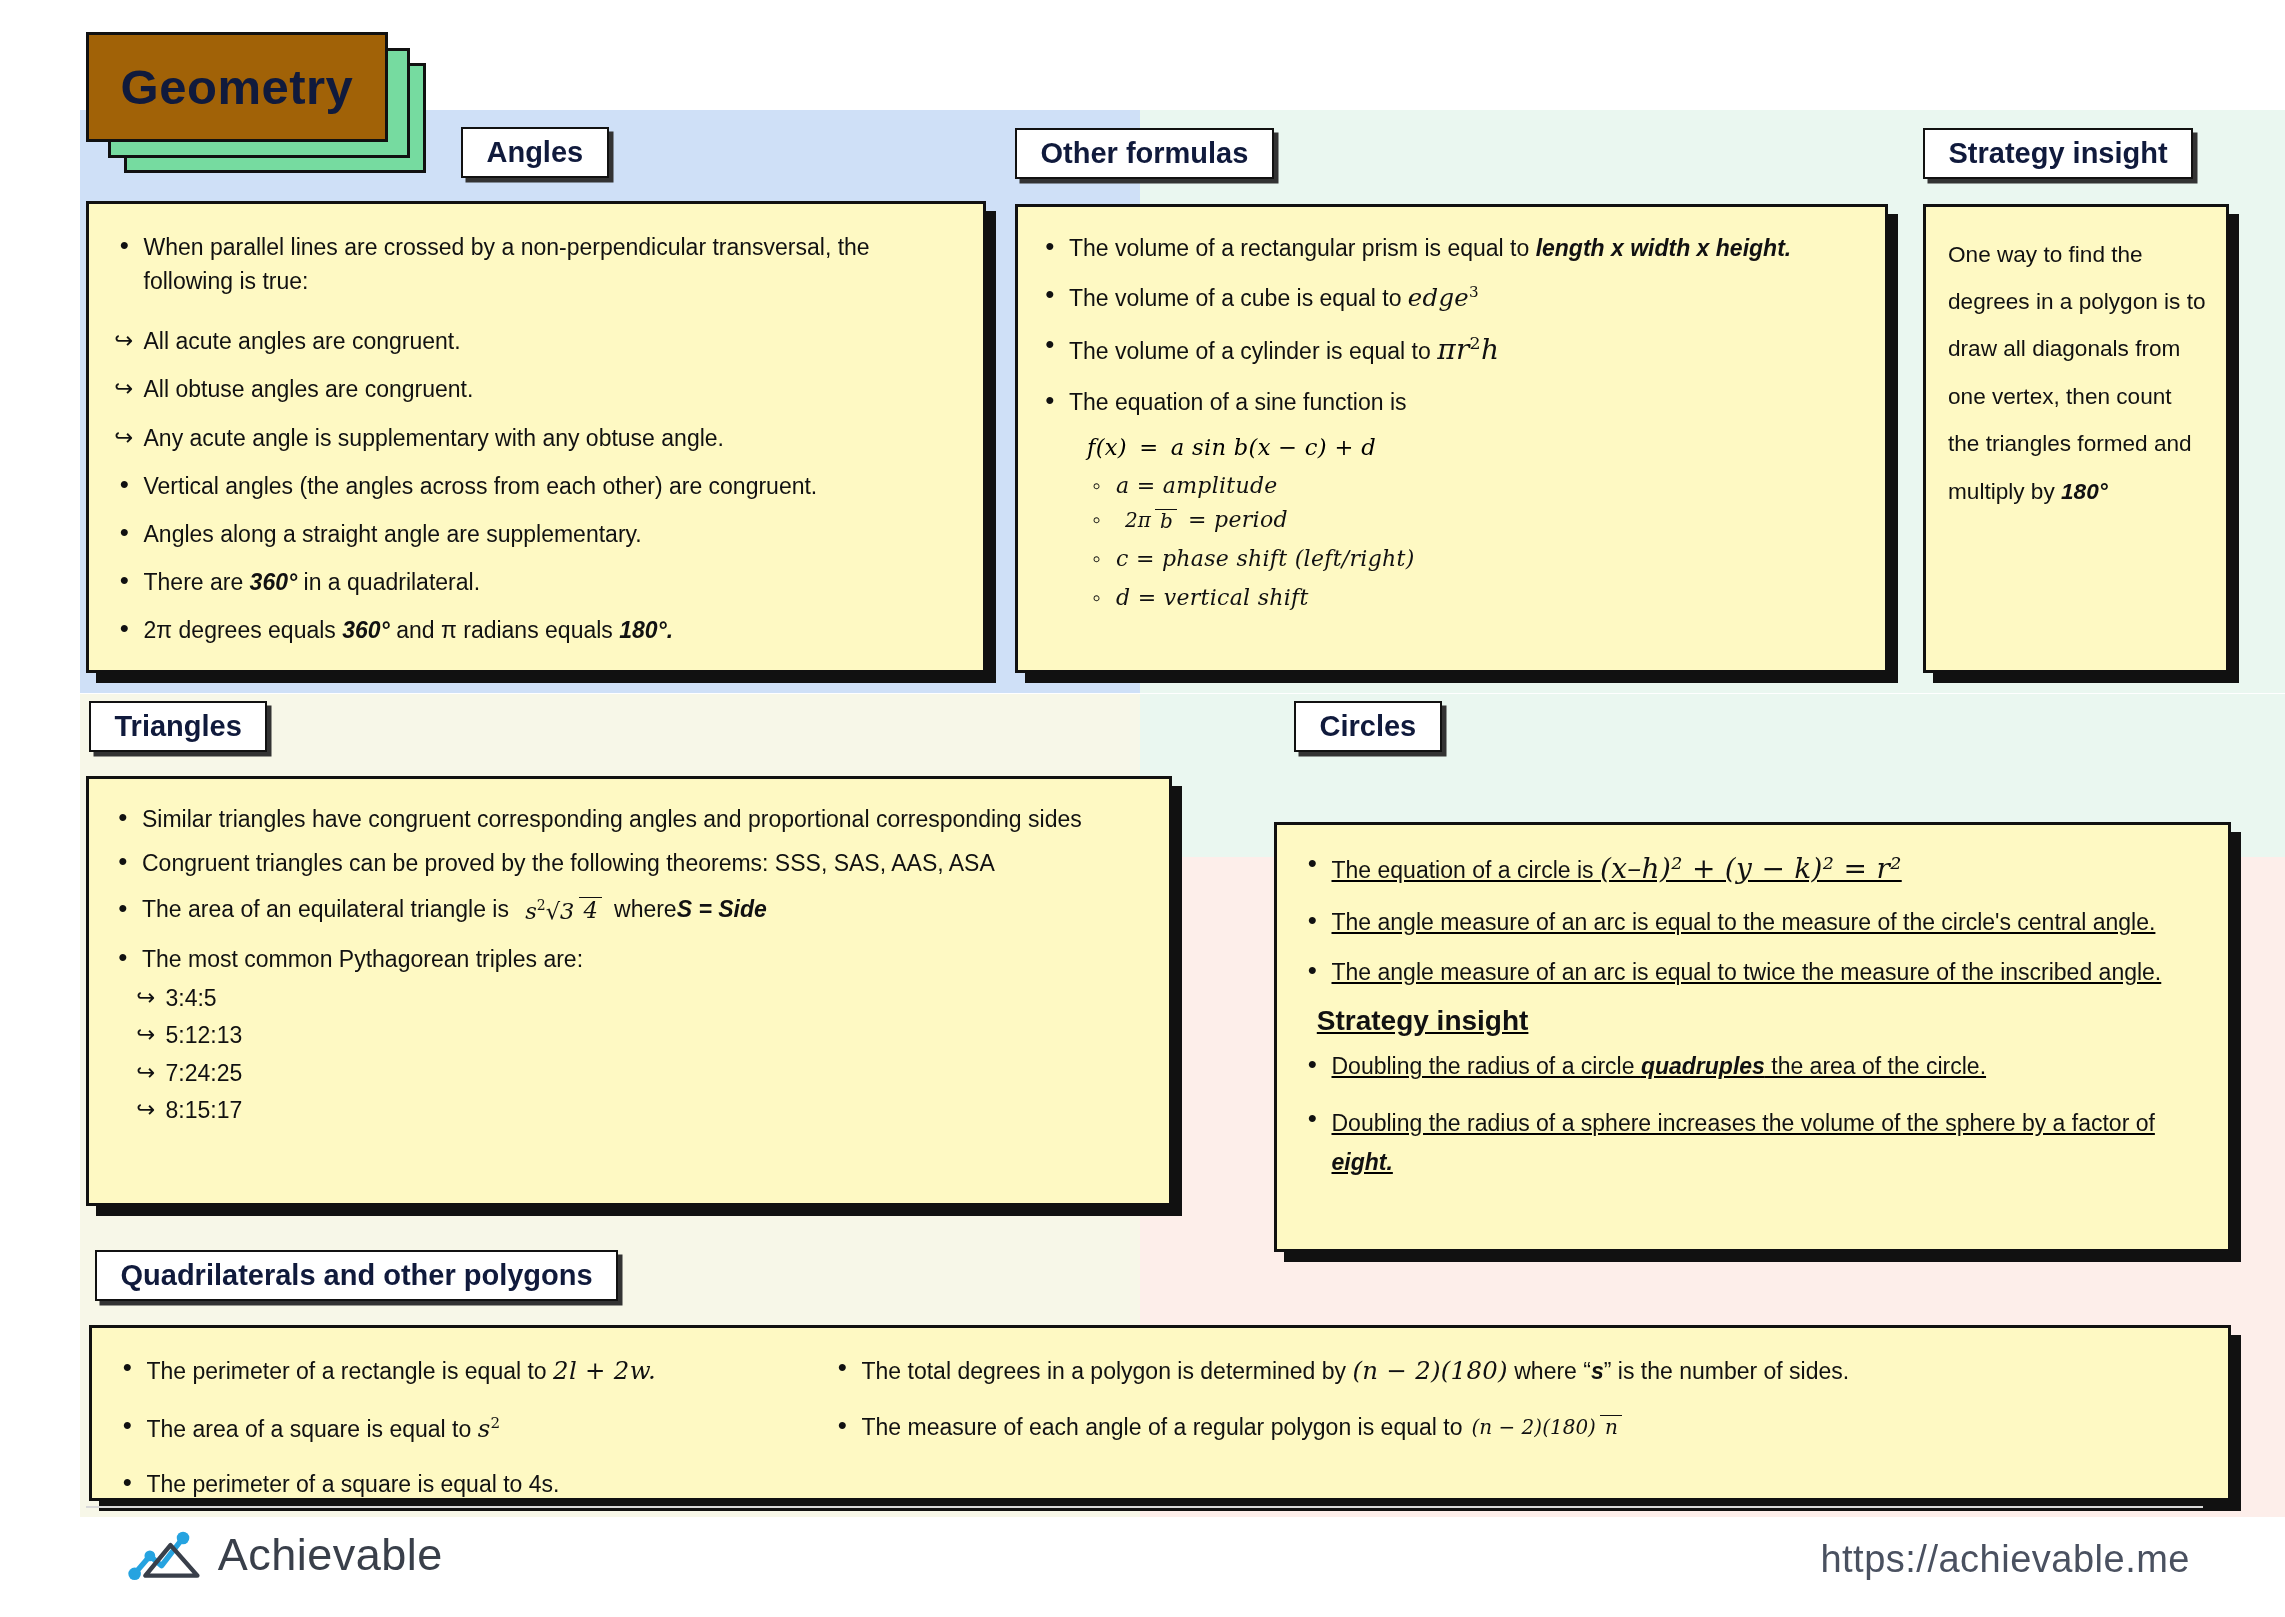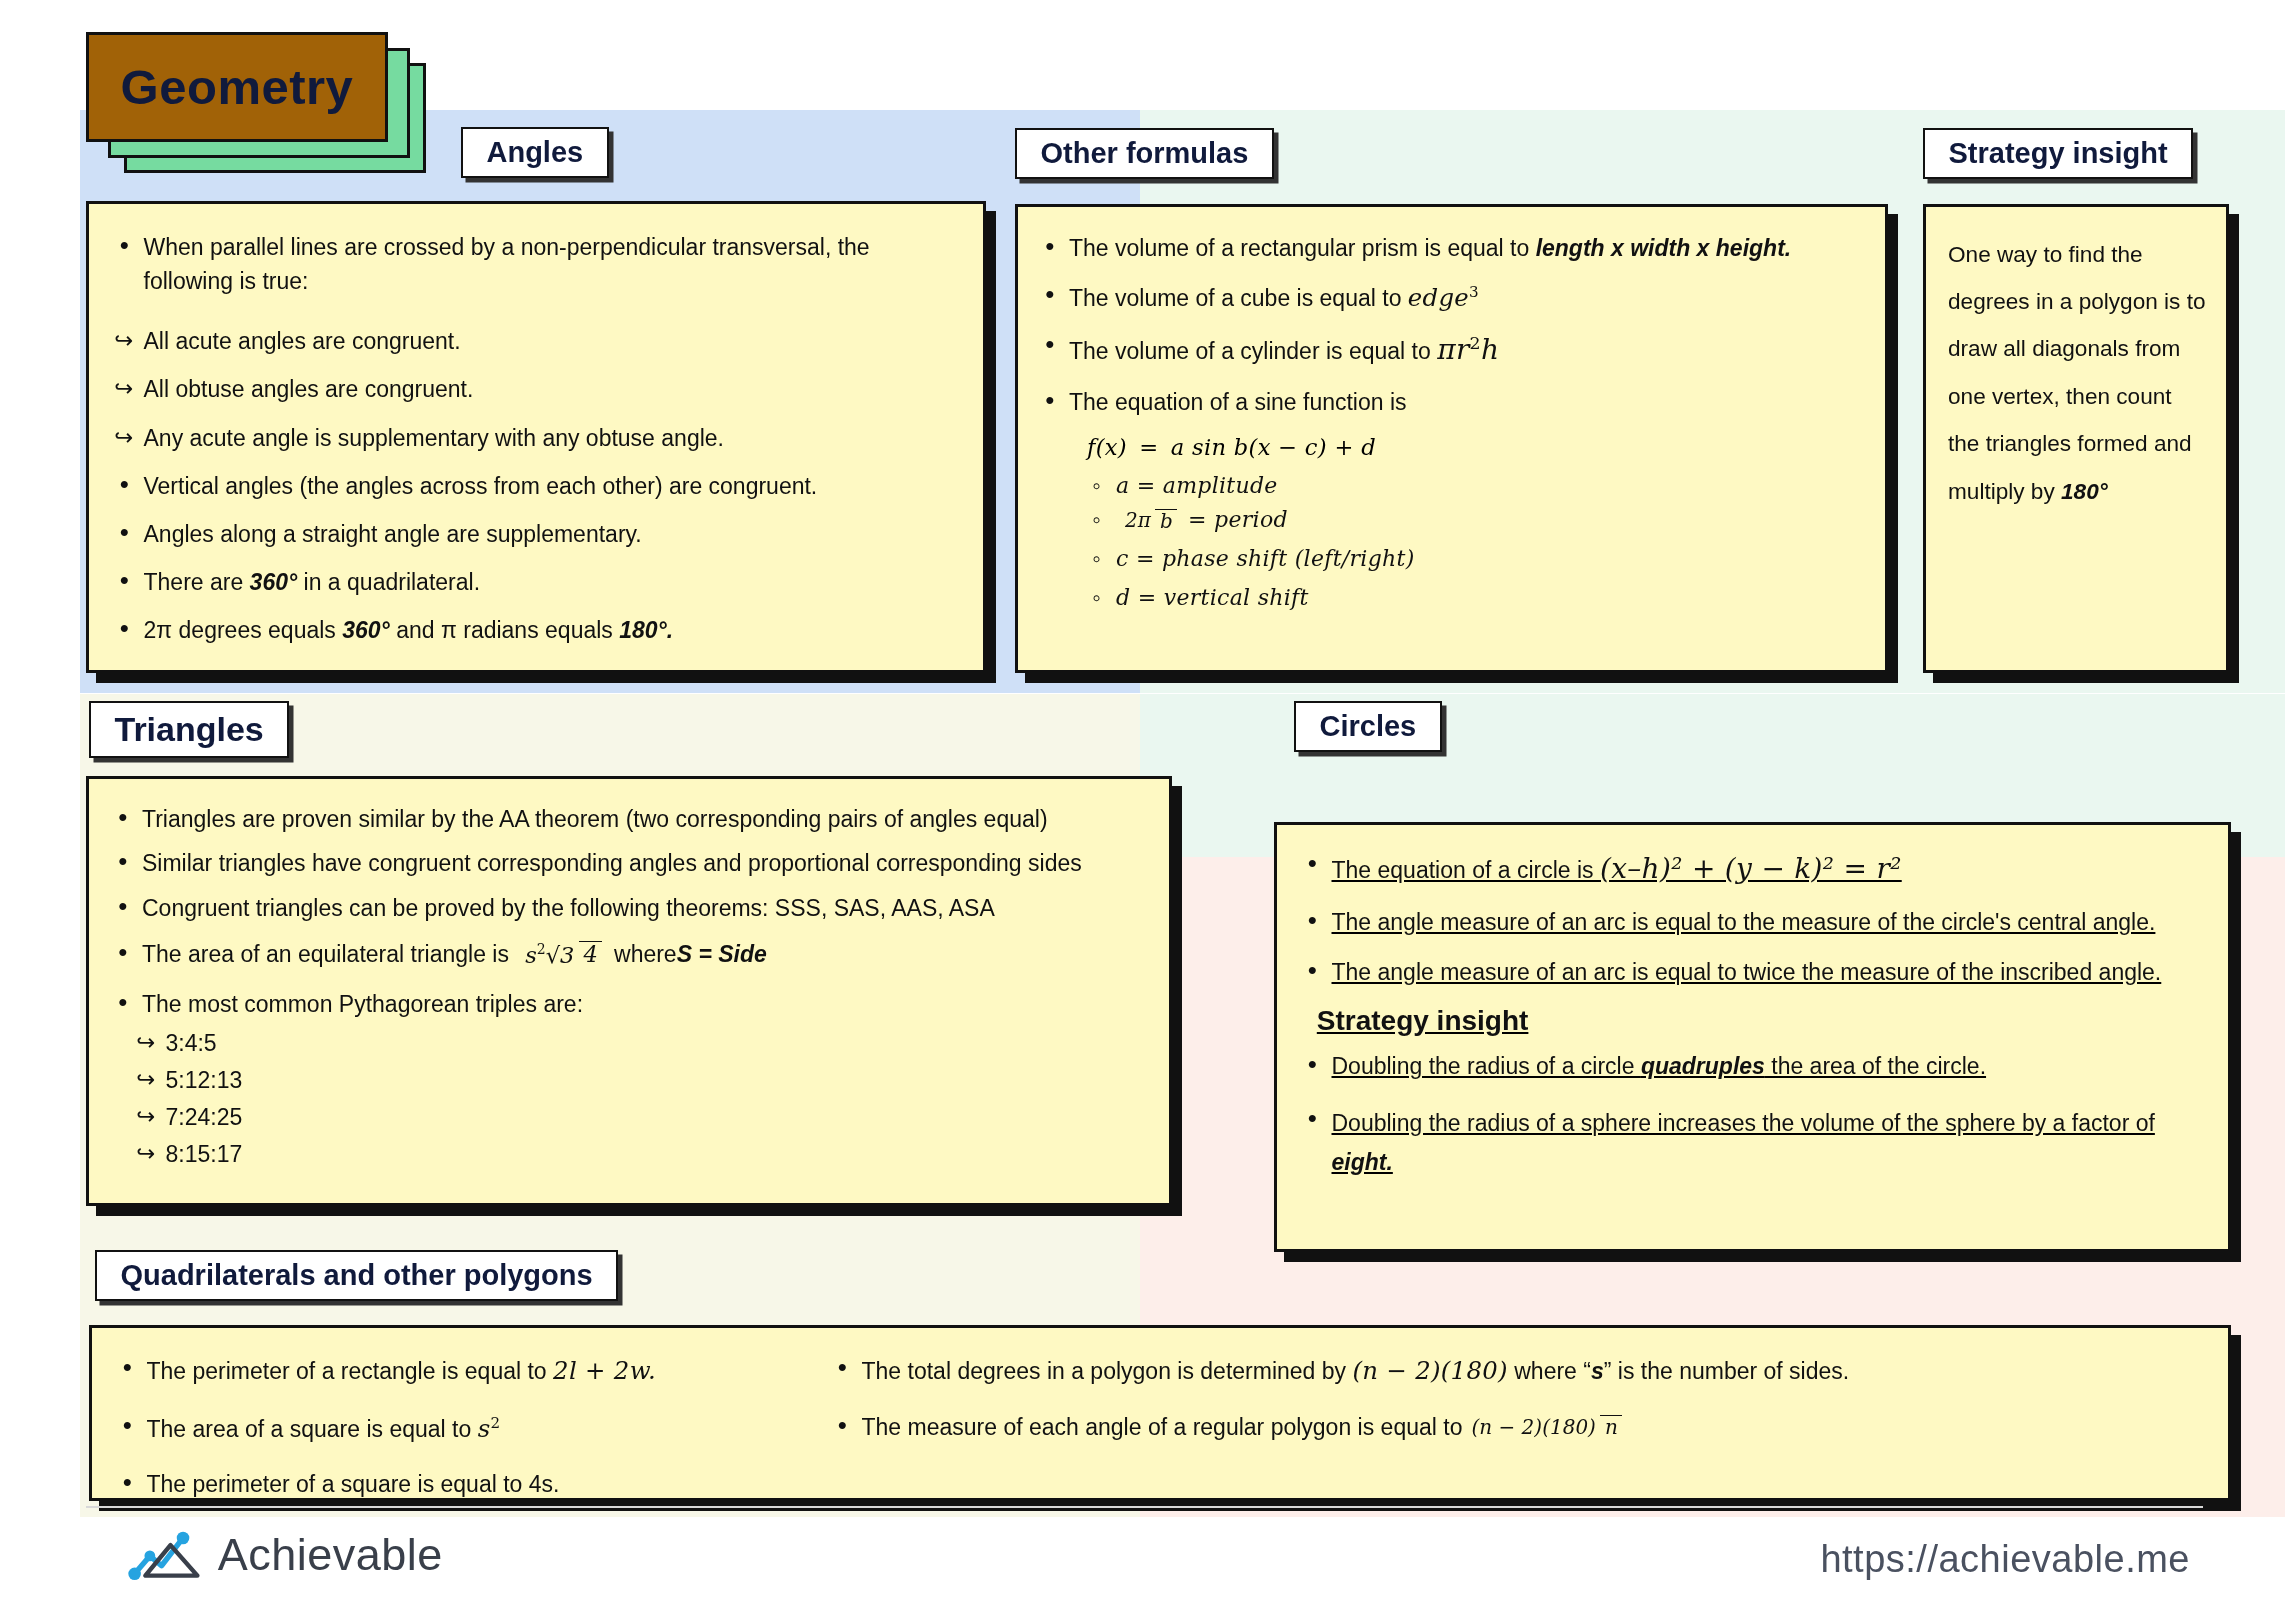--- a/index.html
+++ b/index.html
@@ -107,21 +107,21 @@
 
   #tab-other     { left: 1015px; top: 128px; font-size: 29px; }
   #panel-other   { left: 1015px; top: 204px; width: 873px; height: 469px; padding: 25px 22px 0 20px; }
 
   #tab-strategy   { left: 1923px; top: 128px; font-size: 29px; }
   #panel-strategy { left: 1923px; top: 204px; width: 306px; height: 469px; padding: 23.5px 20px 0 22px; }
   #panel-strategy p {
     font-size: 22.6px; line-height: 2.1; color:#111;
   }
 
-  #tab-tri     { left: 89px;  top: 701px; font-size: 34px; }
+  #tab-tri     { left: 89px;  top: 701px; font-size: 29px; }
   #panel-tri   { left: 86px;  top: 776px; width: 1086px; height: 430px; padding: 23.5px 22px 0 22px; }
   #panel-tri .li { margin-bottom: 11px; font-size: 23px; }
 
   #tab-circ    { left: 1294px; top: 701px; font-size: 29px; }
   #panel-circ  { left: 1274px; top: 822px; width: 957px; height: 430px; padding: 23.5px 23.5px 0 23.5px; text-decoration: underline; }
   #panel-circ .li { margin-bottom: 16.3px; }
   .sub-head {
     font-size: 28px; font-weight: bold; color:#111;
     margin: 3.6px 0 12.7px 16.3px;
   }
@@ -223,23 +223,20 @@
     </div>
   </div>
 
   <div class="tab" id="tab-strategy">Strategy insight</div>
   <div class="panel" id="panel-strategy">
     <p><span>One way to find the degrees in a polygon is to draw all diagonals from one vertex, then count the triangles formed and multiply by </span><span class="bi">180°</span></p>
   </div>
 
   <div class="tab" id="tab-tri">Triangles</div>
   <div class="panel" id="panel-tri">
-    <div class="li dot">
-      <span>Triangles are proven similar by the AA theorem (two corresponding pairs of angles equal)</span>
-    </div>
     <div class="li dot">
       <span>Similar triangles have congruent corresponding angles and proportional corresponding sides</span>
     </div>
     <div class="li dot">
       <span>Congruent triangles can be proved by the following theorems: SSS, SAS, AAS, ASA</span>
     </div>
     <div class="li dot" style="display:flex; align-items:center; margin:12.7px 0 16.3px 0;">
       <span style="margin-right:7.2px;">The area of an equilateral triangle is</span>
       <span class="frac">
         <span class="num"><span>s</span><sup>2</sup><span>√3</span></span>

